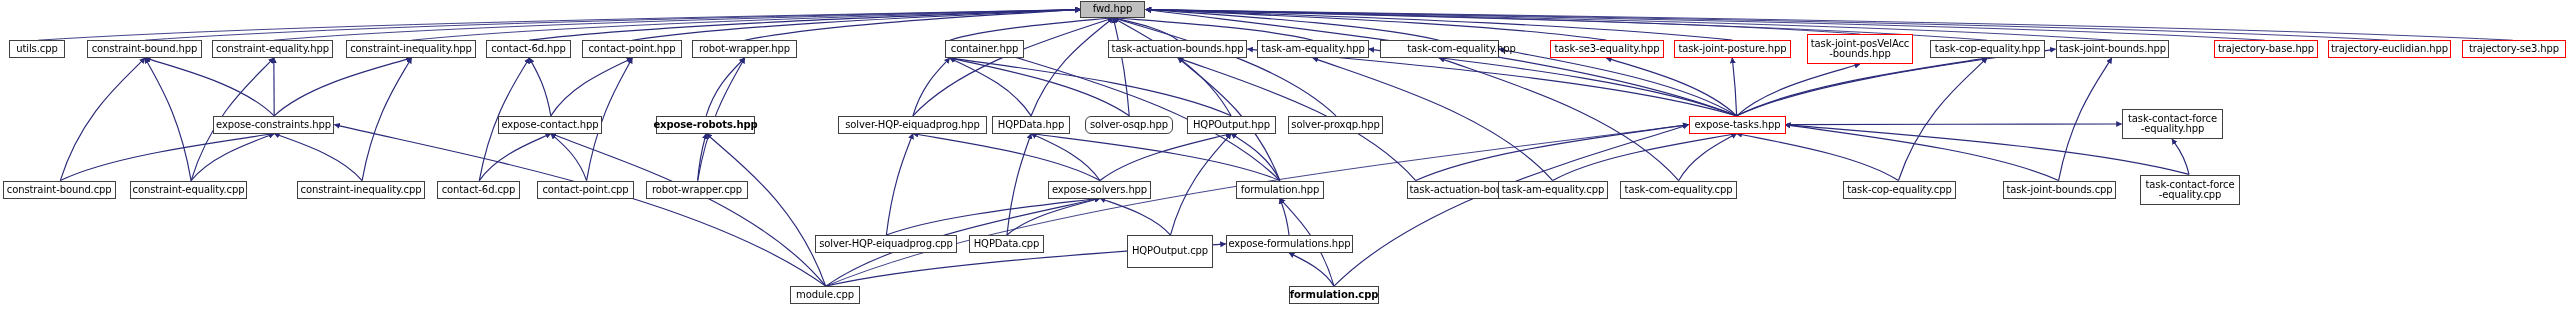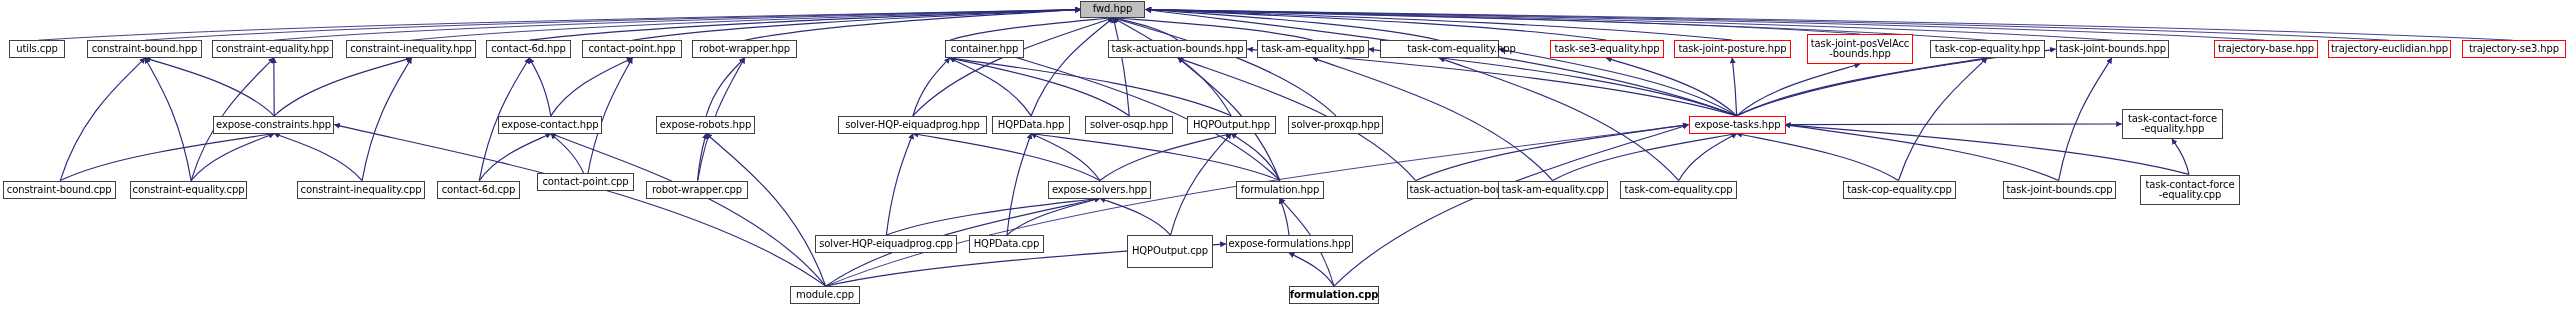--- a/index.html
+++ b/index.html
@@ -169,34 +169,34 @@
     <div class="node red" style="left: 1674px; top: 40px; width: 117px; height: 17.7px;">task-joint-posture.hpp</div>
     <div class="node red" style="left: 1807px; top: 34px; width: 106px; height: 30px;">task-joint-posVelAcc
 -bounds.hpp</div>
     <div class="node" style="left: 1930px; top: 40px; width: 115px; height: 17.7px;">task-cop-equality.hpp</div>
     <div class="node" style="left: 2056px; top: 40px; width: 113px; height: 17.7px;">task-joint-bounds.hpp</div>
     <div class="node red" style="left: 2214px; top: 40px; width: 104px; height: 17.7px;">trajectory-base.hpp</div>
     <div class="node red" style="left: 2328px; top: 40px; width: 123px; height: 17.7px;">trajectory-euclidian.hpp</div>
     <div class="node red" style="left: 2462px; top: 40px; width: 104px; height: 17.7px;">trajectory-se3.hpp</div>
     <div class="node" style="left: 213px; top: 116px; width: 121px; height: 17.7px;">expose-constraints.hpp</div>
     <div class="node" style="left: 498px; top: 116px; width: 104px; height: 17.7px;">expose-contact.hpp</div>
-    <div class="node" style="left: 656px; top: 116px; width: 99px; height: 17.7px;">expose-robots.hpp</div>
+    <div class="node" style="left: 656px; top: 116px; width: 99px; height: 17.7px; font-weight: bold;">expose-robots.hpp</div>
     <div class="node" style="left: 838px; top: 116px; width: 149px; height: 17.7px;">solver-HQP-eiquadprog.hpp</div>
     <div class="node" style="left: 992px; top: 116px; width: 78px; height: 17.7px;">HQPData.hpp</div>
-    <div class="node" style="left: 1085px; top: 116px; width: 88px; height: 17.7px;">solver-osqp.hpp</div>
+    <div class="node" style="left: 1085px; top: 116px; width: 88px; height: 17.7px; border-radius: 6px;">solver-osqp.hpp</div>
     <div class="node" style="left: 1187px; top: 116px; width: 89px; height: 17.7px;">HQPOutput.hpp</div>
     <div class="node" style="left: 1288px; top: 116px; width: 95px; height: 17.7px;">solver-proxqp.hpp</div>
     <div class="node red" style="left: 1689px; top: 116px; width: 97px; height: 17.7px;">expose-tasks.hpp</div>
     <div class="node" style="left: 2122px; top: 109px; width: 101px; height: 30px;">task-contact-force
 -equality.hpp</div>
     <div class="node" style="left: 2.7px; top: 181px; width: 113px; height: 17.7px;">constraint-bound.cpp</div>
     <div class="node" style="left: 130px; top: 181px; width: 117px; height: 17.7px;">constraint-equality.cpp</div>
     <div class="node" style="left: 297px; top: 181px; width: 128px; height: 17.7px;">constraint-inequality.cpp</div>
     <div class="node" style="left: 437px; top: 181px; width: 83px; height: 17.7px;">contact-6d.cpp</div>
-    <div class="node" style="left: 537px; top: 173px; width: 97px; height: 17.7px;">contact-point.cpp</div>
+    <div class="node" style="left: 537px; top: 181px; width: 97px; height: 17.7px;">contact-point.cpp</div>
     <div class="node" style="left: 646px; top: 181px; width: 102px; height: 17.7px;">robot-wrapper.cpp</div>
     <div class="node" style="left: 1048px; top: 181px; width: 103px; height: 17.7px;">expose-solvers.hpp</div>
     <div class="node" style="left: 1236px; top: 181px; width: 88px; height: 17.7px;">formulation.hpp</div>
     <div class="node" style="left: 1407px; top: 181px; width: 136px; height: 17.7px;">task-actuation-bounds.cpp</div>
     <div class="node" style="left: 1498px; top: 181px; width: 110px; height: 17.7px;">task-am-equality.cpp</div>
     <div class="node" style="left: 1620px; top: 181px; width: 117px; height: 17.7px;">task-com-equality.cpp</div>
     <div class="node" style="left: 1843px; top: 181px; width: 113px; height: 17.7px;">task-cop-equality.cpp</div>
     <div class="node" style="left: 2003px; top: 181px; width: 113px; height: 17.7px;">task-joint-bounds.cpp</div>
     <div class="node" style="left: 2140px; top: 175px; width: 100px; height: 30px;">task-contact-force
 -equality.cpp</div>

